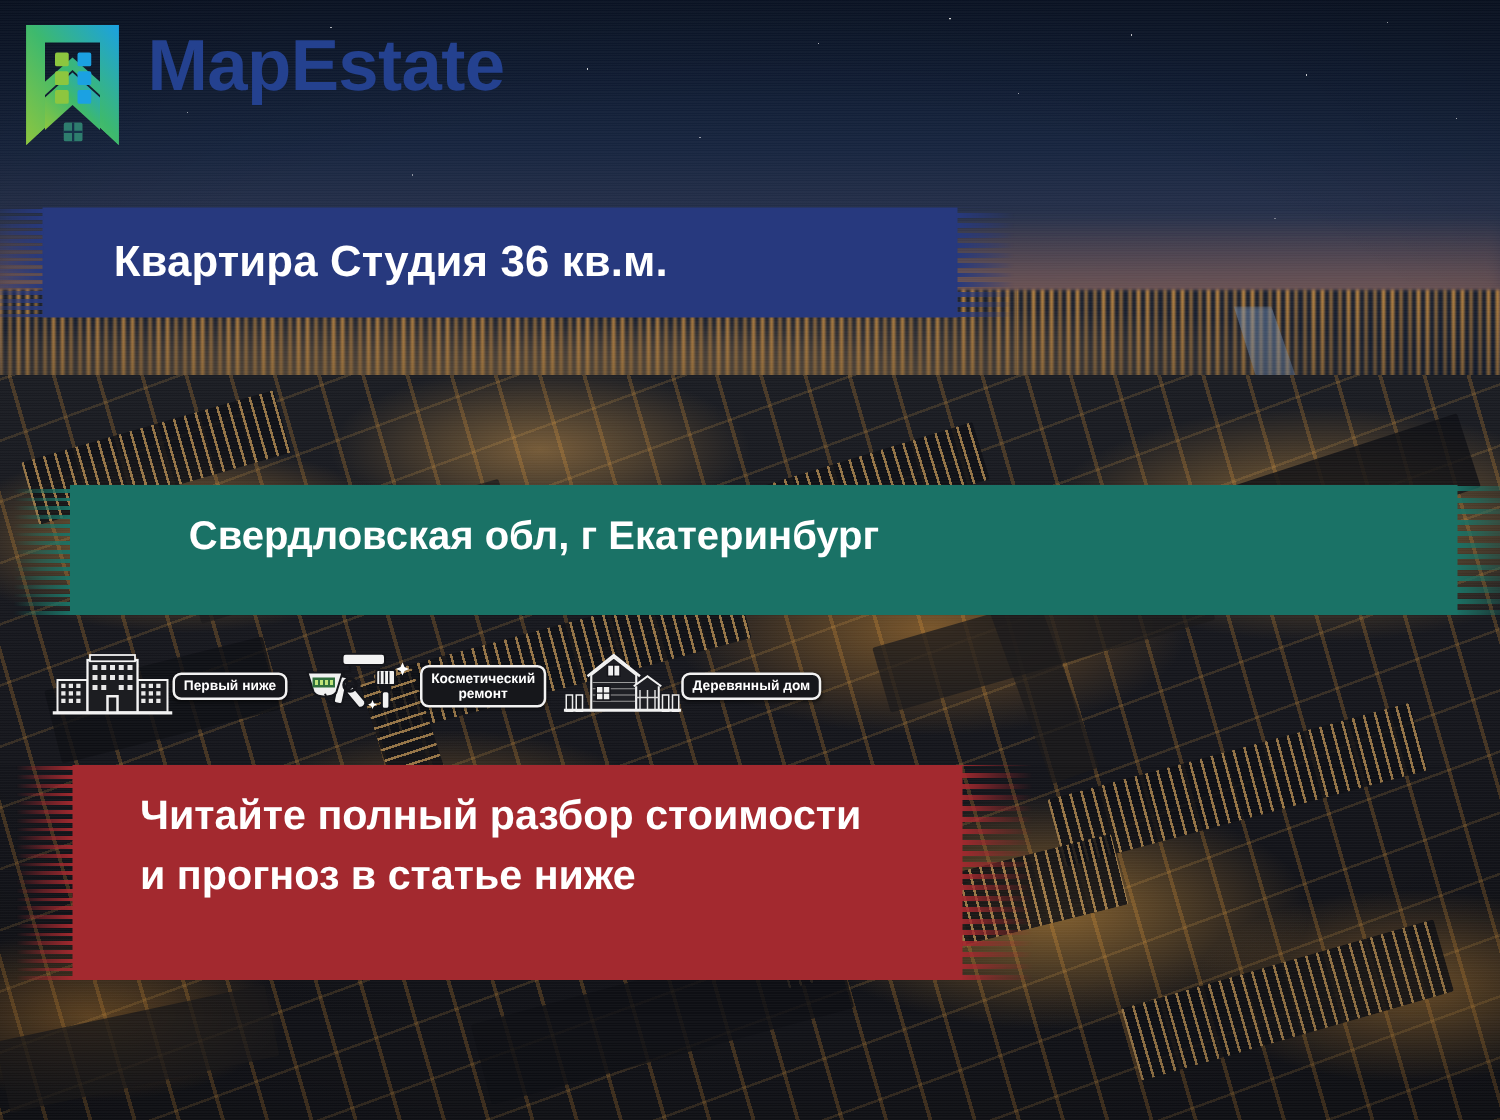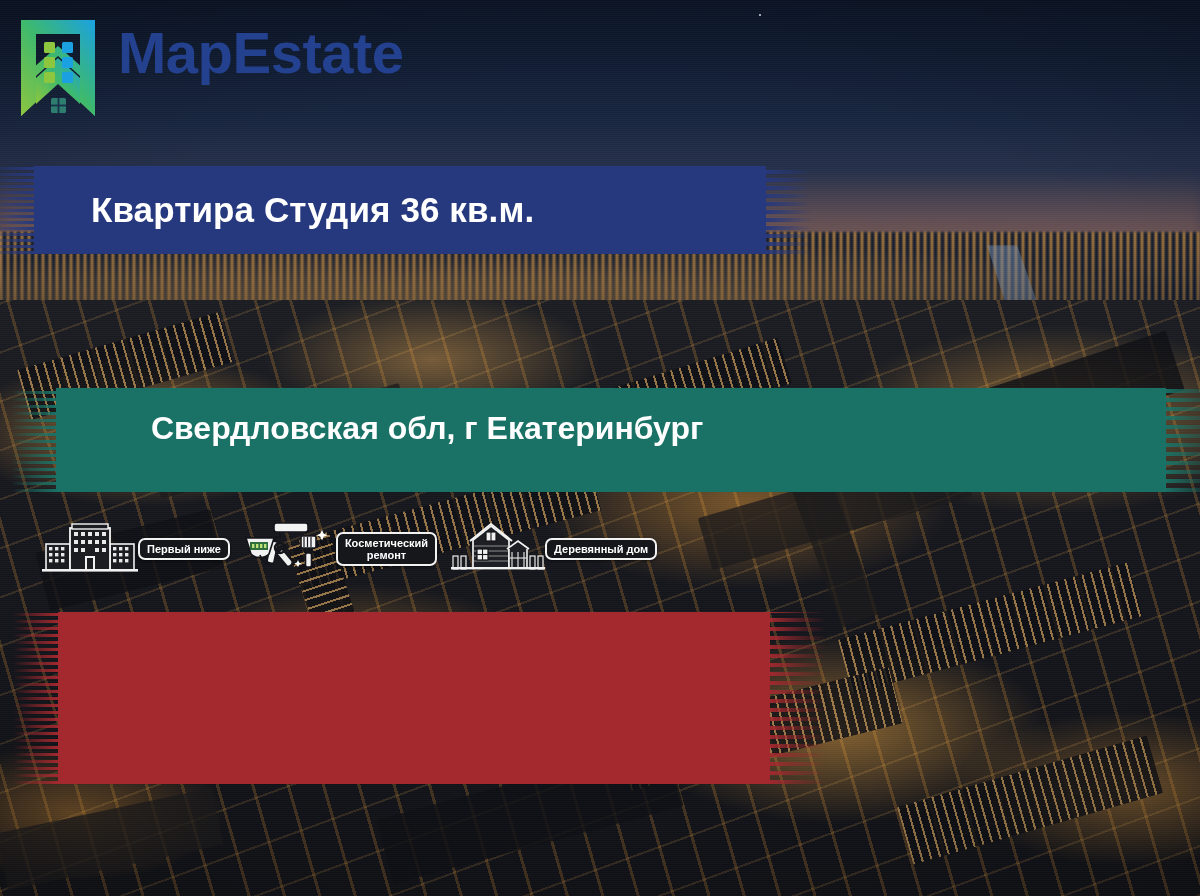--- a/index.html
+++ b/index.html
@@ -484,15 +484,16 @@
       </div>
       <div class="feature-label">Деревянный дом</div>
     </div>
 
   </div>
 
   <div class="banner" id="banner-cta">
     <div class="fill"></div>
     <div class="feather-l"></div>
     <div class="feather-r"></div>
+    <div class="txt">Читайте полный разбор стоимости и прогноз в статье ниже</div>
   </div>
 
 </div>
 
 </body></html>

